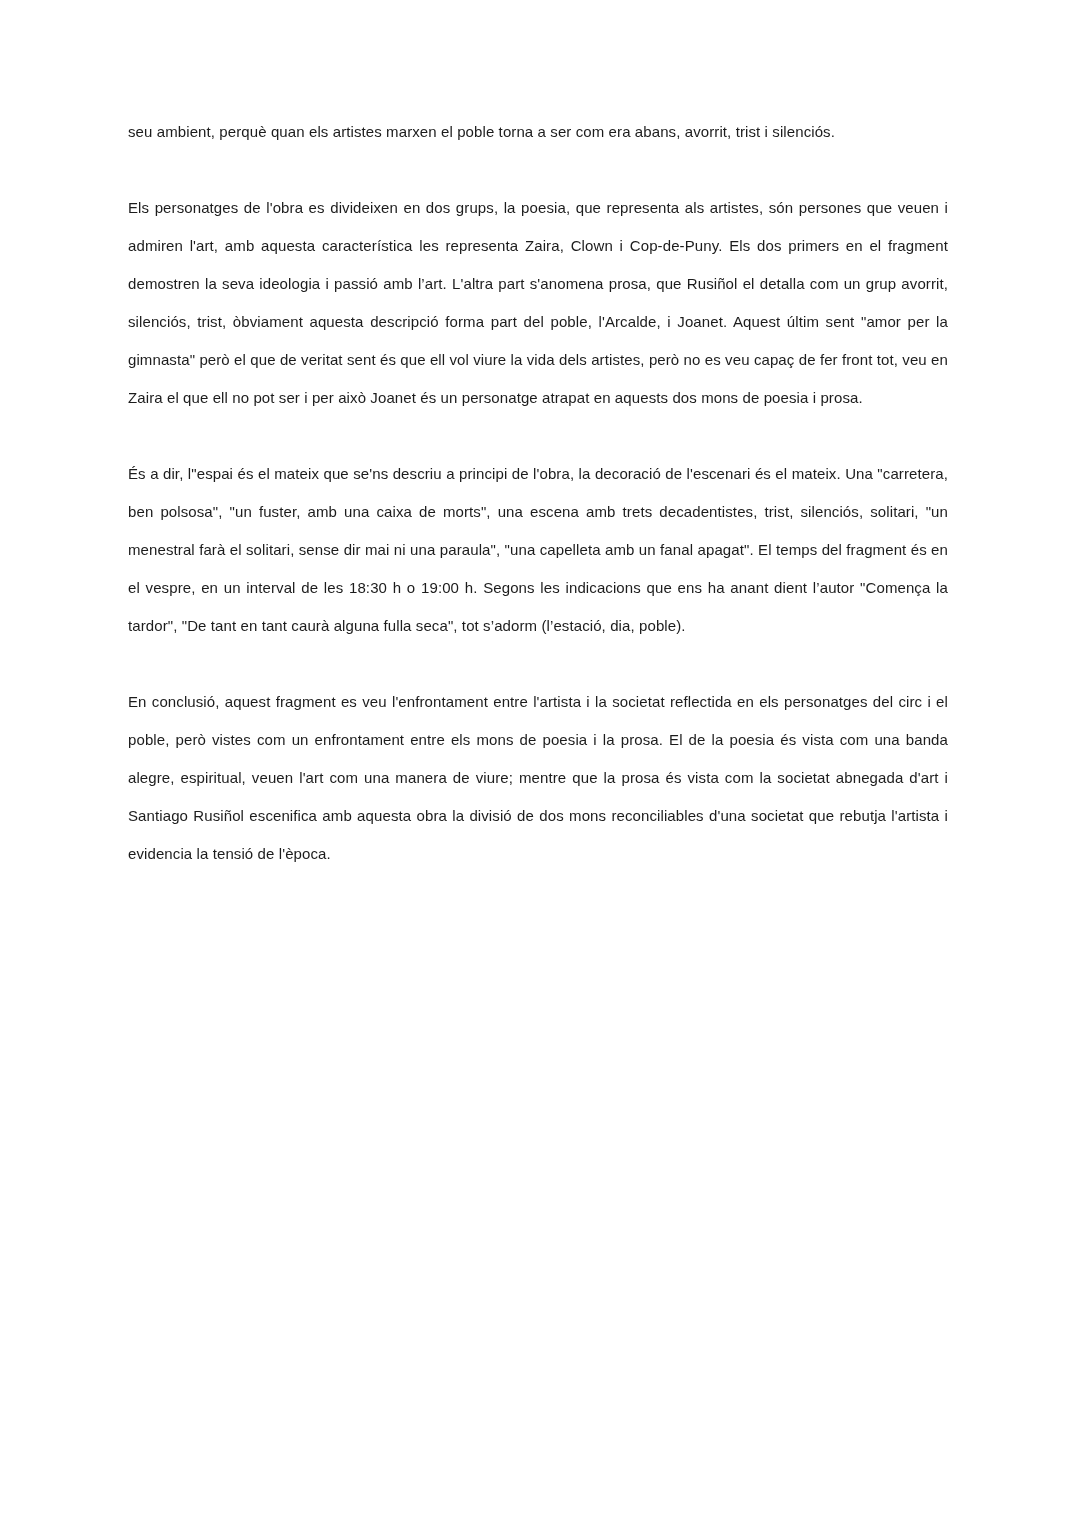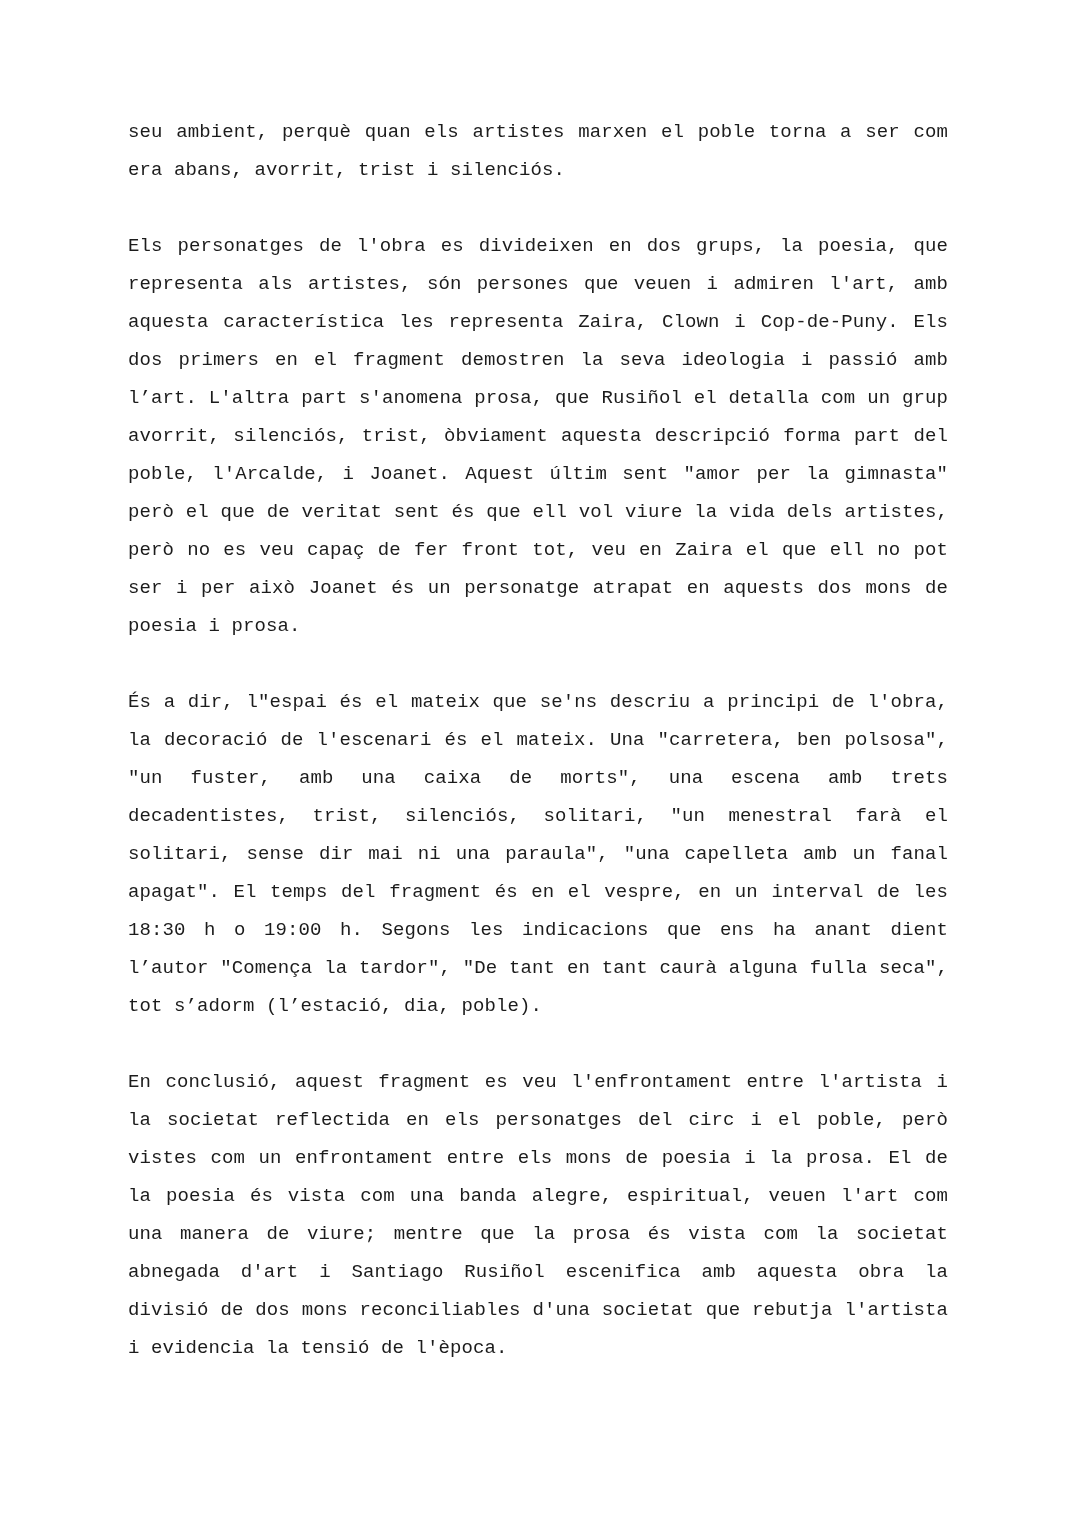--- a/index.html
+++ b/index.html
@@ -12,25 +12,24 @@
     height: 1525px;
     position: relative;
     font-family: "Liberation Sans", sans-serif;
   }
   .page {
     position: absolute;
     left: 128px;
     top: 113px;
     width: 820px;
     color: #1c1c1c;
-    font-size: 19px;
+    font-size: 15px;
     line-height: 38px;
     text-align: justify;
     letter-spacing: 0.1px;
-    font-family: Liberation Mono, monospace;
   }
   .page p {
     margin: 0 0 38px 0;
   }
 </style>
 </head>
 <body>
 
 <div class="page">
   <p>seu ambient, perquè quan els artistes marxen el poble torna a ser com era abans, avorrit, trist i silenciós.</p>

